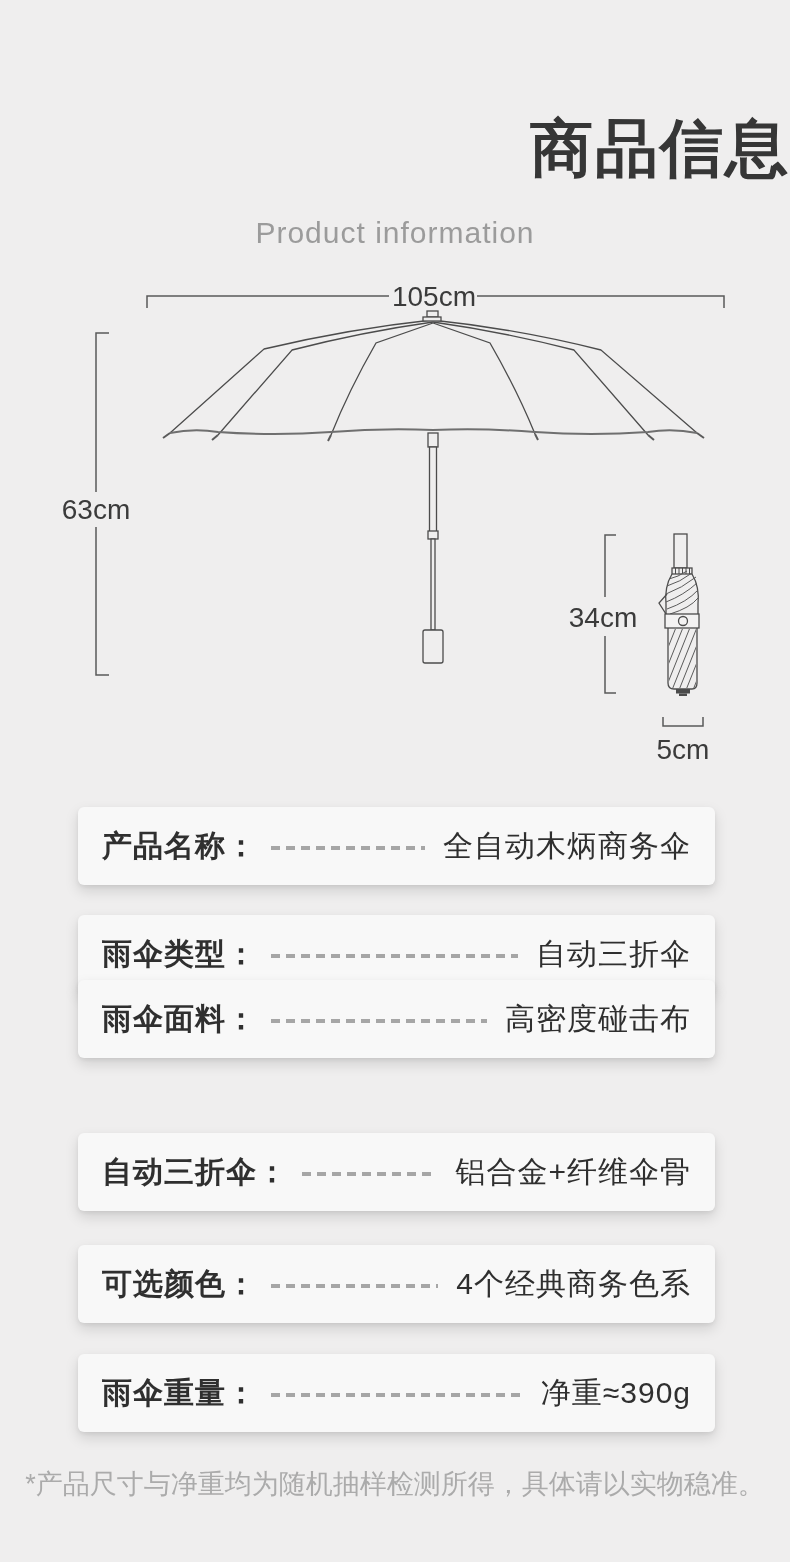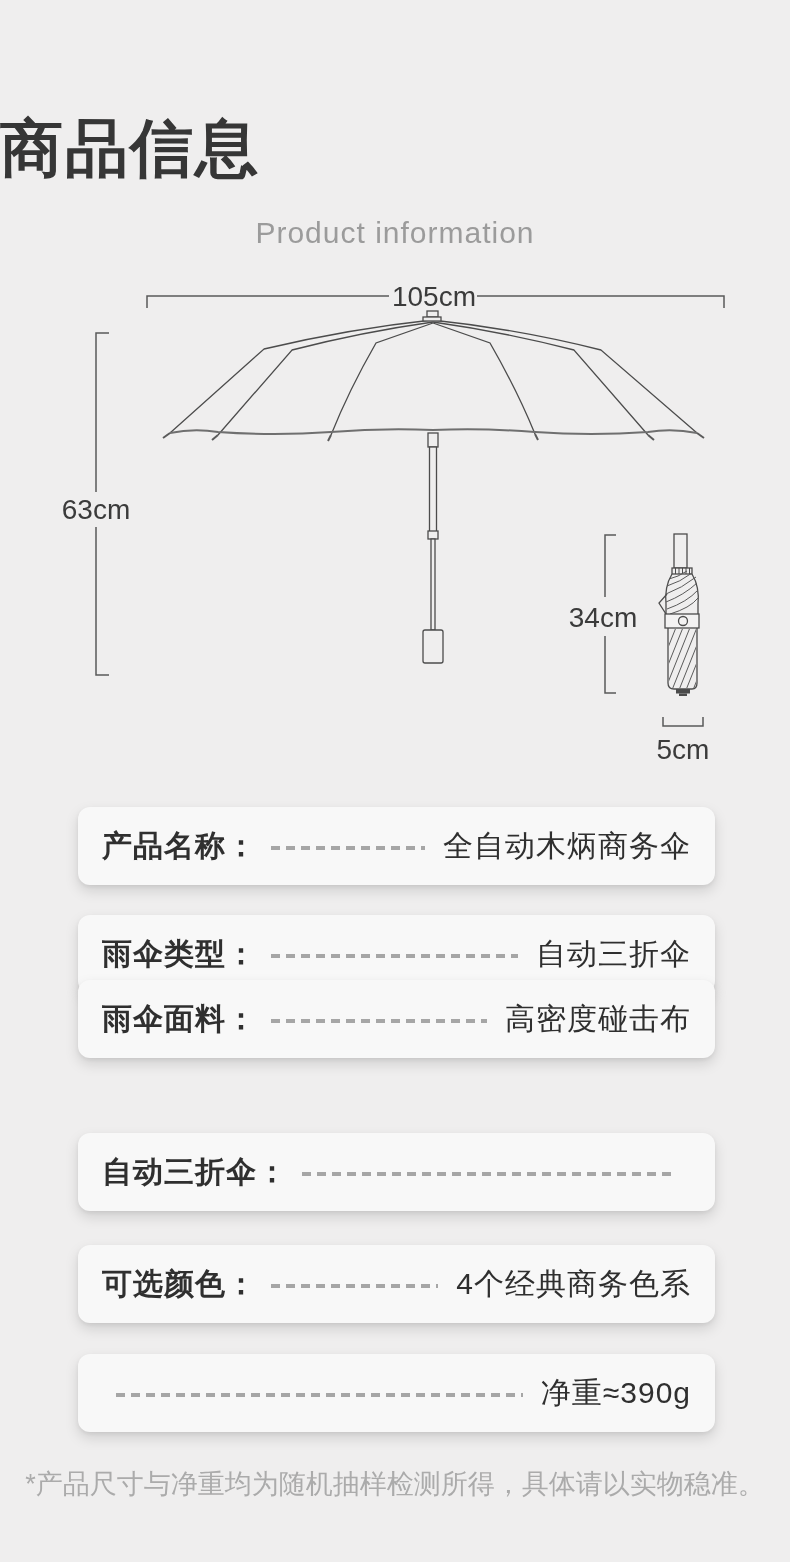--- a/index.html
+++ b/index.html
@@ -6,40 +6,40 @@
   .page{
     position:relative;
     width:790px;height:1562px;
     background:#efeeee;
     font-family:"Liberation Sans",sans-serif;
     overflow:hidden;
     color:#333;
   }
   .page-title{
     position:absolute;top:106px;left:0;width:100%;
-    text-align:left;
+    text-align:right;
     font-size:63px;font-weight:700;color:#363636;
     letter-spacing:2px;
   }
   .page-subtitle{
     position:absolute;top:216px;left:0;width:100%;
     text-align:center;
     font-size:30px;font-weight:400;color:#9b9b9b;
     letter-spacing:1px;
   }
   .diagram{
     position:absolute;top:0;left:0;
   }
   .dim-text{
     font-size:28px;fill:#3b3b3b;
     font-family:"Liberation Sans",sans-serif;
   }
   .spec-card{
     position:absolute;left:78px;width:637px;height:78px;
-    background:#f8f8f8;border-radius:12px;
+    background:#f8f8f8;border-radius:6px;
     box-shadow:0 6px 14px rgba(0,0,0,0.13), 0 2px 4px rgba(0,0,0,0.06);
     display:flex;align-items:center;
     padding:0 24px;box-sizing:border-box;
   }
   .spec-label{
     font-size:30px;font-weight:700;color:#2f2f2f;
     white-space:nowrap;letter-spacing:1px;
   }
   .spec-dashes{
     flex:1;height:4px;margin:4px 18px 0 14px;
@@ -160,26 +160,28 @@
     <span class="spec-value">自动三折伞</span>
   </div>
   <div class="spec-card" style="top:980px">
     <span class="spec-label">雨伞面料：</span>
     <div class="spec-dashes"></div>
     <span class="spec-value">高密度碰击布</span>
   </div>
   <div class="spec-card" style="top:1133px">
     <span class="spec-label">自动三折伞：</span>
     <div class="spec-dashes"></div>
+    <span class="spec-value">铝合金+纤维伞骨</span>
   </div>
   <div class="spec-card" style="top:1245px">
     <span class="spec-label">可选颜色：</span>
     <div class="spec-dashes"></div>
     <span class="spec-value">4个经典商务色系</span>
   </div>
   <div class="spec-card" style="top:1354px">
+    <span class="spec-label">雨伞重量：</span>
     <div class="spec-dashes"></div>
     <span class="spec-value">净重≈390g</span>
   </div>
 
   <div class="footer-note">*产品尺寸与净重均为随机抽样检测所得，具体请以实物稳准。</div>
 
 </div>
 
 </body></html>

